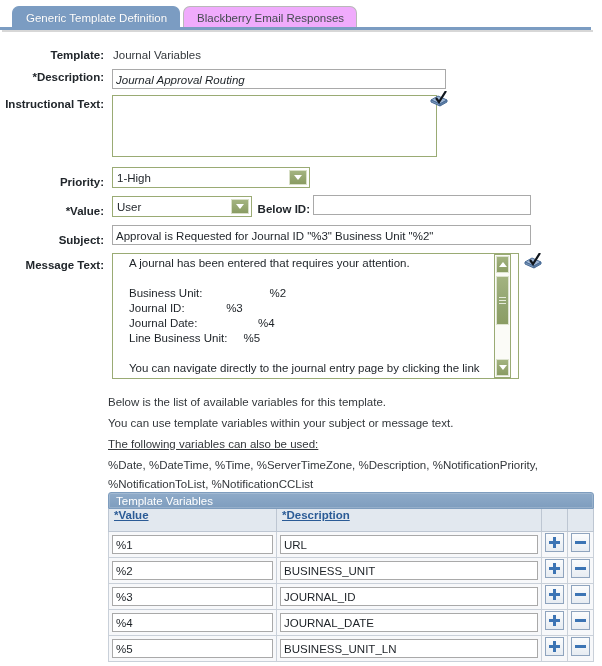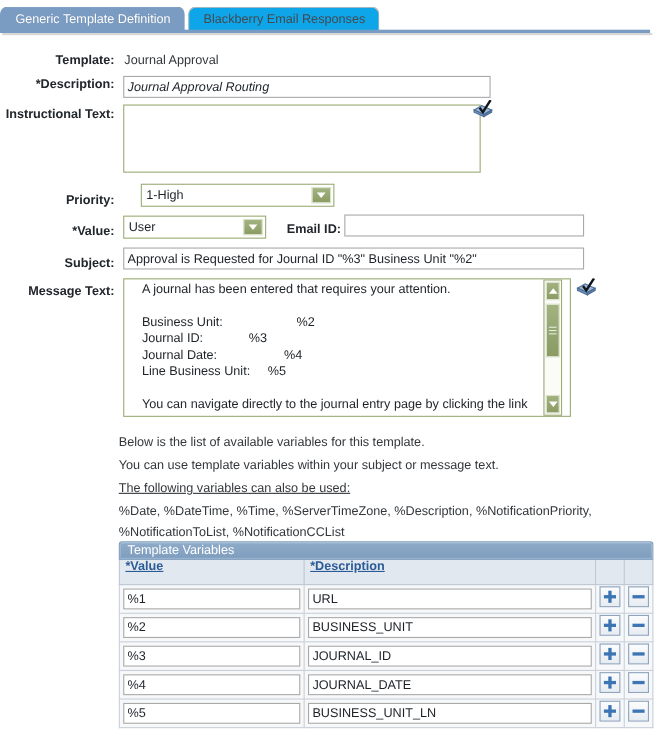--- a/index.html
+++ b/index.html
@@ -6,42 +6,42 @@
   html, body {
     margin: 0; padding: 0;
     width: 602px; height: 666px;
     background: #ffffff;
     font-family: "Liberation Sans", sans-serif;
     overflow: hidden;
   }
 
   
   .tabstrip {
-    position: absolute; left: 0; top: 4px;
+    position: absolute; left: 12px; top: 4px;
     height: 24px;
     display: flex; align-items: flex-end; text-align: center;
   }
   .tab {
     height: 22px;
     display: flex; align-items: center;
     padding: 0 12px 0 13px;
     font-size: 11.5px;
     border-radius: 7px 7px 0 0;
     white-space: nowrap;
     position: relative;
   }
   .tab.active {
     background: #7b9cc2;
     color: #ffffff;
     border: 1px solid #7b9cc2;
     border-bottom: none;
     text-shadow: 0 0 1px rgba(0,0,0,.15);
   }
   .tab.inactive {
-    background: #0ea5e9;
+    background: #f0abfc;
     color: #444a50;
     border: 1px solid #b9b9b9;
     border-bottom: none;
     margin-left: 3px;
   }
   .tabrule {
     position: absolute; left: 0; top: 27px;
     width: 591px; height: 3px;
     background: #7b9cc2;
   }
@@ -228,50 +228,50 @@
     <span>Generic Template Definition</span>
   </div>
   <div class="tab inactive">
     <span>Blackberry Email Responses</span>
   </div>
 </div>
 <div class="tabrule"></div>
 <div class="tabrule-shadow"></div>
 
 <div class="lbl" style="left:0; top:49px; width:104px;">Template:</div>
-<div class="statictext" style="left:113px; top:49px;">Journal Approval</div>
+<div class="statictext" style="left:113px; top:49px;">Journal Variables</div>
 
 <div class="lbl" style="left:0; top:71px; width:104px;">*Description:</div>
 <input class="txt" style="left: 112px; top: 69px; width: 334px; height: 20px; font-style: italic;" value="Journal Approval Routing">
 
 <div class="lbl" style="left:0; top:98px; width:104px;">Instructional Text:</div>
 <div class="lta" style="left:112px; top:95px; width:325px; height:62px;"></div>
 <svg class="spell" style="left:430px; top:91px;" viewBox="0 0 18 16">
   <polygon points="1,9 8,5 17,9 10,13" fill="#9fb6d4" stroke="#4a6c96" stroke-width="1"></polygon>
   <polygon points="1,9 1,11 10,15 10,13" fill="#7d99bb" stroke="#4a6c96" stroke-width="1"></polygon>
   <polygon points="10,13 10,15 17,11 17,9" fill="#5e7fa7" stroke="#4a6c96" stroke-width="1"></polygon>
   <path d="M6 7 L9 11 L16 0" fill="none" stroke="#10161d" stroke-width="2.2"></path>
 </svg>
 
 <div class="lbl" style="left:0; top:176px; width:104px;padding-left:21px;">Priority:</div>
-<div class="ddl" style="left:128px; top:167px; width:176px; height:21px;">
+<div class="ddl" style="left:112px; top:167px; width:198px; height:21px;">
   <div class="ddl-val">1-High</div>
   <div class="ddl-btn">
       <i class="chev"></i>
     </div>
 </div>
 
 <div class="lbl" style="left:0; top:205px; width:104px;">*Value:</div>
-<div class="ddl" style="left:112px; top:196px; width:130px; height:21px;gap:47px;">
+<div class="ddl" style="left:112px; top:196px; width:140px; height:21px;gap:47px;">
   <div class="ddl-val">User</div>
   <div class="ddl-btn">
       <i class="chev"></i>
     </div>
 </div>
-<div class="lbl" style="left:254px; top:203px; width:56px;">Email ID:</div>
+<div class="lbl" style="left:254px; top:203px; width:56px;">Below ID:</div>
 <input class="txt" style="left: 313px; top: 195px; width: 218px; height: 20px;" value="">
 
 <div class="lbl" style="left:0; top:234px; width:104px;">Subject:</div>
 <input class="txt" style="left: 112px; top: 225px; width: 419px; height: 20px;" value="Approval is Requested for Journal ID &quot;%3&quot; Business Unit &quot;%2&quot;">
 
 <div class="lbl" style="left:0; top:259px; width:104px;">Message Text:</div>
 <div class="lta" style="left:112px; top:253px; width:407px; height:126px; padding-right:20px;">A journal has been entered that requires your attention.
 
 Business Unit:                     %2
 Journal ID:             %3

